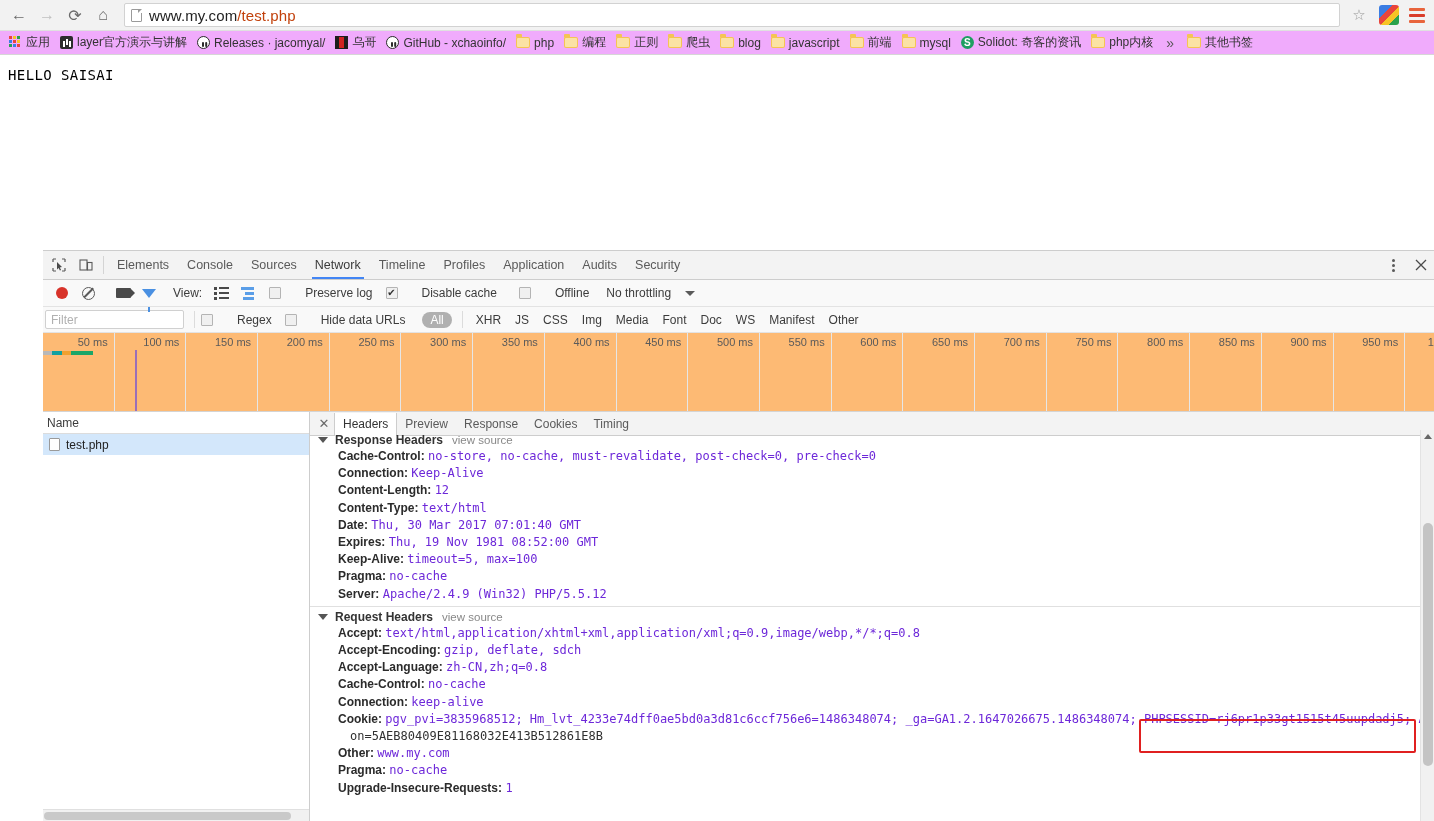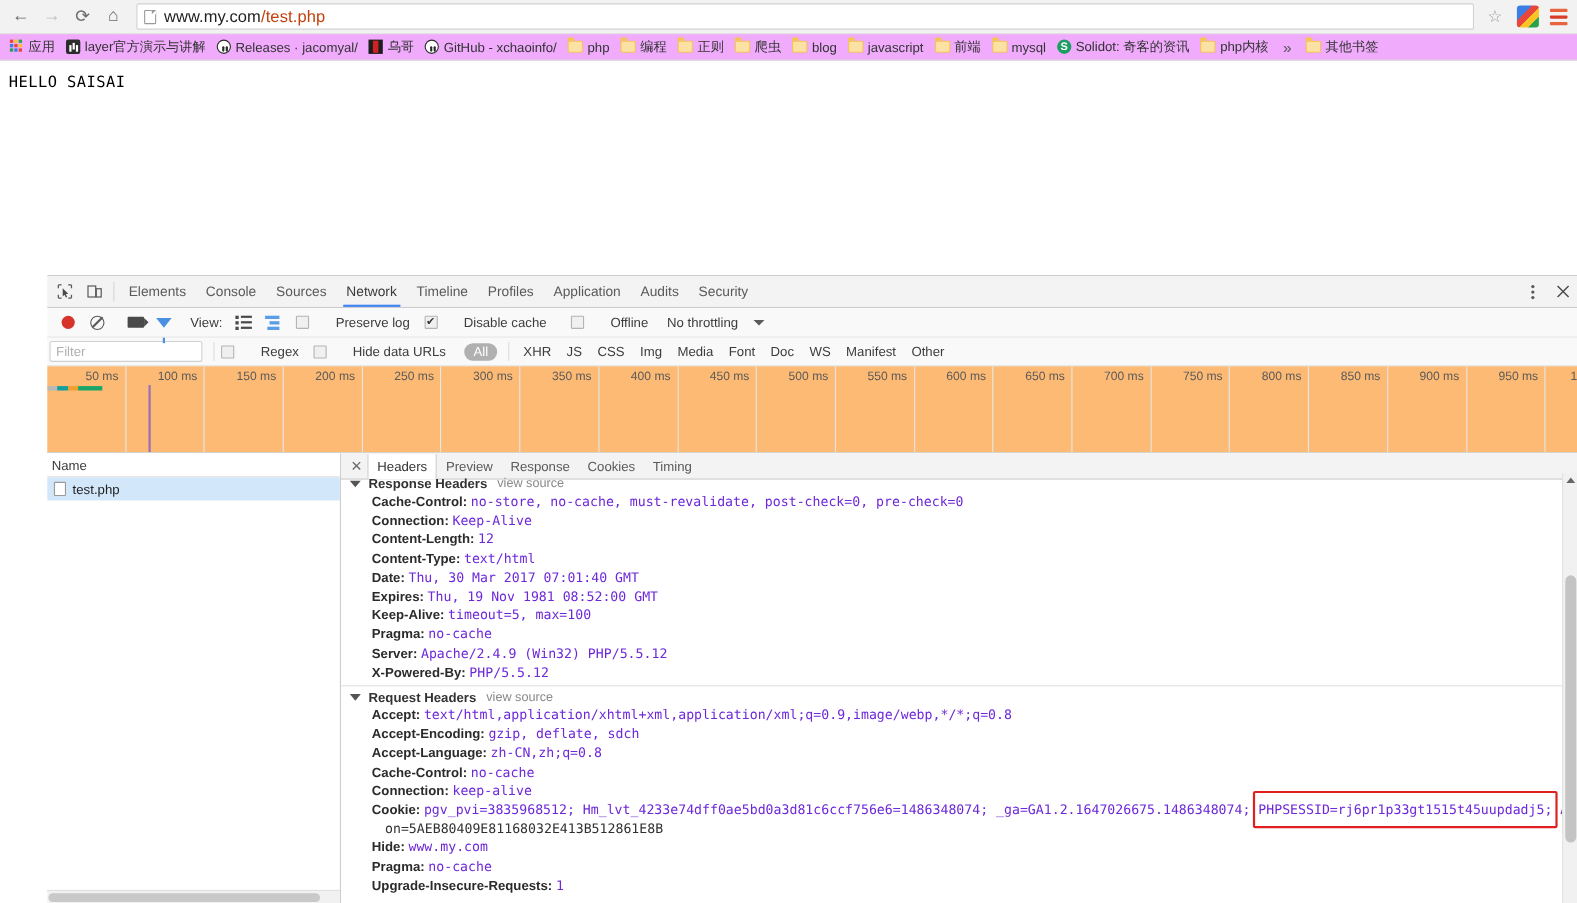--- a/index.html
+++ b/index.html
@@ -646,39 +646,38 @@
           <div id="resp-items">
               <div class="hdr-line"><span class="hdr-key">Cache-Control: </span><span class="hdr-val">no-store, no-cache, must-revalidate, post-check=0, pre-check=0</span></div>
               <div class="hdr-line"><span class="hdr-key">Connection: </span><span class="hdr-val">Keep-Alive</span></div>
               <div class="hdr-line"><span class="hdr-key">Content-Length: </span><span class="hdr-val">12</span></div>
               <div class="hdr-line"><span class="hdr-key">Content-Type: </span><span class="hdr-val">text/html</span></div>
               <div class="hdr-line"><span class="hdr-key">Date: </span><span class="hdr-val">Thu, 30 Mar 2017 07:01:40 GMT</span></div>
               <div class="hdr-line"><span class="hdr-key">Expires: </span><span class="hdr-val">Thu, 19 Nov 1981 08:52:00 GMT</span></div>
               <div class="hdr-line"><span class="hdr-key">Keep-Alive: </span><span class="hdr-val">timeout=5, max=100</span></div>
               <div class="hdr-line"><span class="hdr-key">Pragma: </span><span class="hdr-val">no-cache</span></div>
               <div class="hdr-line"><span class="hdr-key">Server: </span><span class="hdr-val">Apache/2.4.9 (Win32) PHP/5.5.12</span></div>
-              <div class="hdr-line"><span class="hdr-key">X-Powered-By: </span><span class="hdr-val">PHP/5.5.12</span></div>
             </div>
 
           <div class="hdr-divider"></div>
 
           <div class="hdr-section">
             <span class="tri"></span>
             <span class="hdr-section-title">Request Headers</span>
             <span class="view-source">view source</span>
           </div>
           <div id="req-items">
               <div class="hdr-line"><span class="hdr-key">Accept: </span><span class="hdr-val">text/html,application/xhtml+xml,application/xml;q=0.9,image/webp,*/*;q=0.8</span></div>
               <div class="hdr-line"><span class="hdr-key">Accept-Encoding: </span><span class="hdr-val">gzip, deflate, sdch</span></div>
               <div class="hdr-line"><span class="hdr-key">Accept-Language: </span><span class="hdr-val">zh-CN,zh;q=0.8</span></div>
               <div class="hdr-line"><span class="hdr-key">Cache-Control: </span><span class="hdr-val">no-cache</span></div>
               <div class="hdr-line"><span class="hdr-key">Connection: </span><span class="hdr-val">keep-alive</span></div>
               <div class="hdr-line"><span class="hdr-key">Cookie: </span><span class="hdr-val">pgv_pvi=3835968512; Hm_lvt_4233e74dff0ae5bd0a3d81c6ccf756e6=1486348074; _ga=GA1.2.1647026675.1486348074; </span><span class="hdr-val">PHPSESSID=rj6pr1p33gt1515t45uupdadj5;</span><span class="hdr-val"> ApacheSafeDogLGSessi</span></div>
               <div class="hdr-cont">on=5AEB80409E81168032E413B512861E8B</div>
-              <div class="hdr-line"><span class="hdr-key">Hide: </span><span class="hdr-val">www.my.com</span></div>
+              <div class="hdr-line"><span class="hdr-key">Other: </span><span class="hdr-val">www.my.com</span></div>
               <div class="hdr-line"><span class="hdr-key">Pragma: </span><span class="hdr-val">no-cache</span></div>
               <div class="hdr-line"><span class="hdr-key">Upgrade-Insecure-Requests: </span><span class="hdr-val">1</span></div>
             </div>
 
           <div class="hl-box" style="left: 828.938px; top: 289.047px; width: 277.312px; height: 34px;"></div>
 
           <div class="vscroll">
             <div class="arrow-up"></div>
             <div class="thumb" style="top:93px; height:243px;"></div>
           </div>

